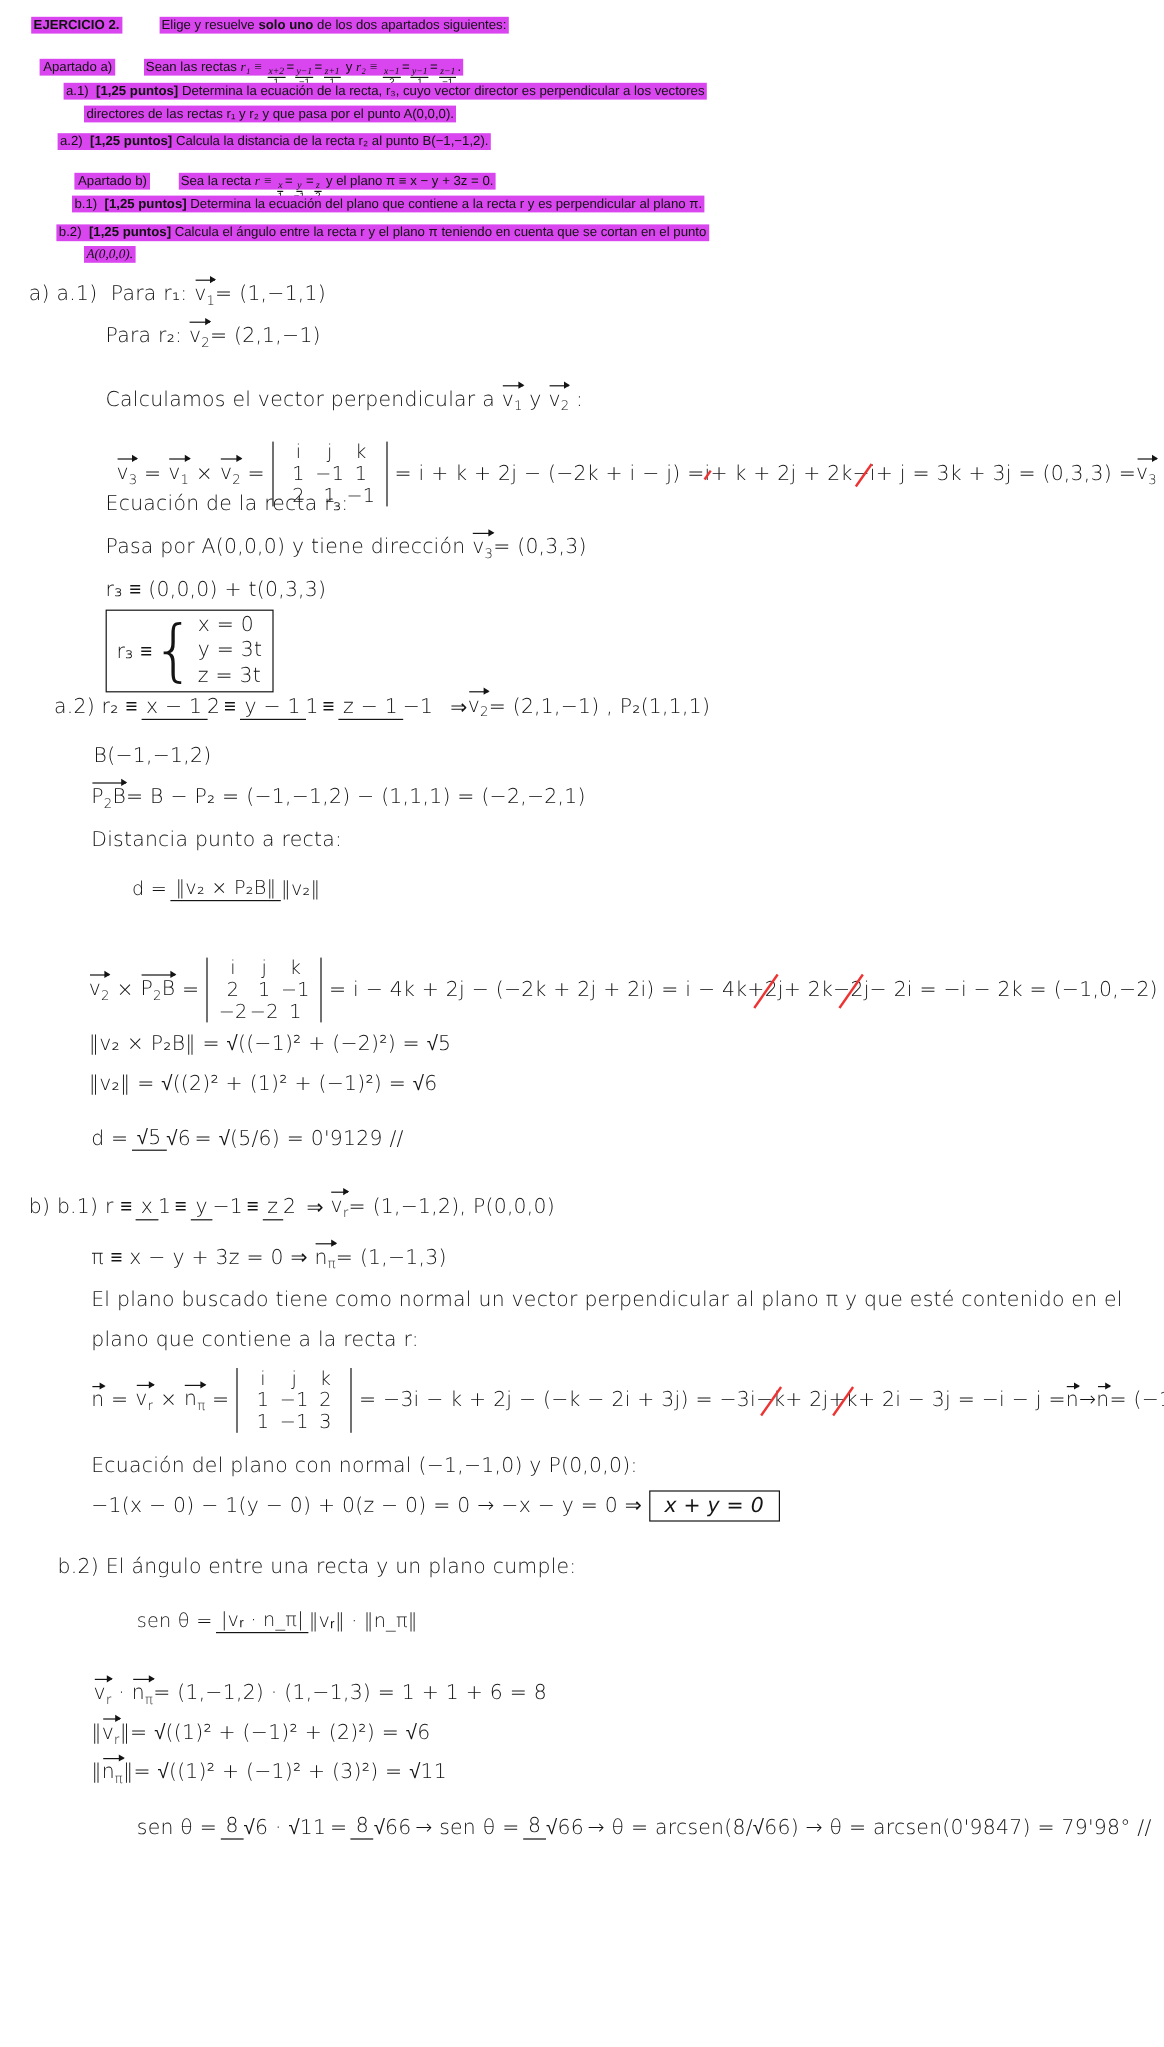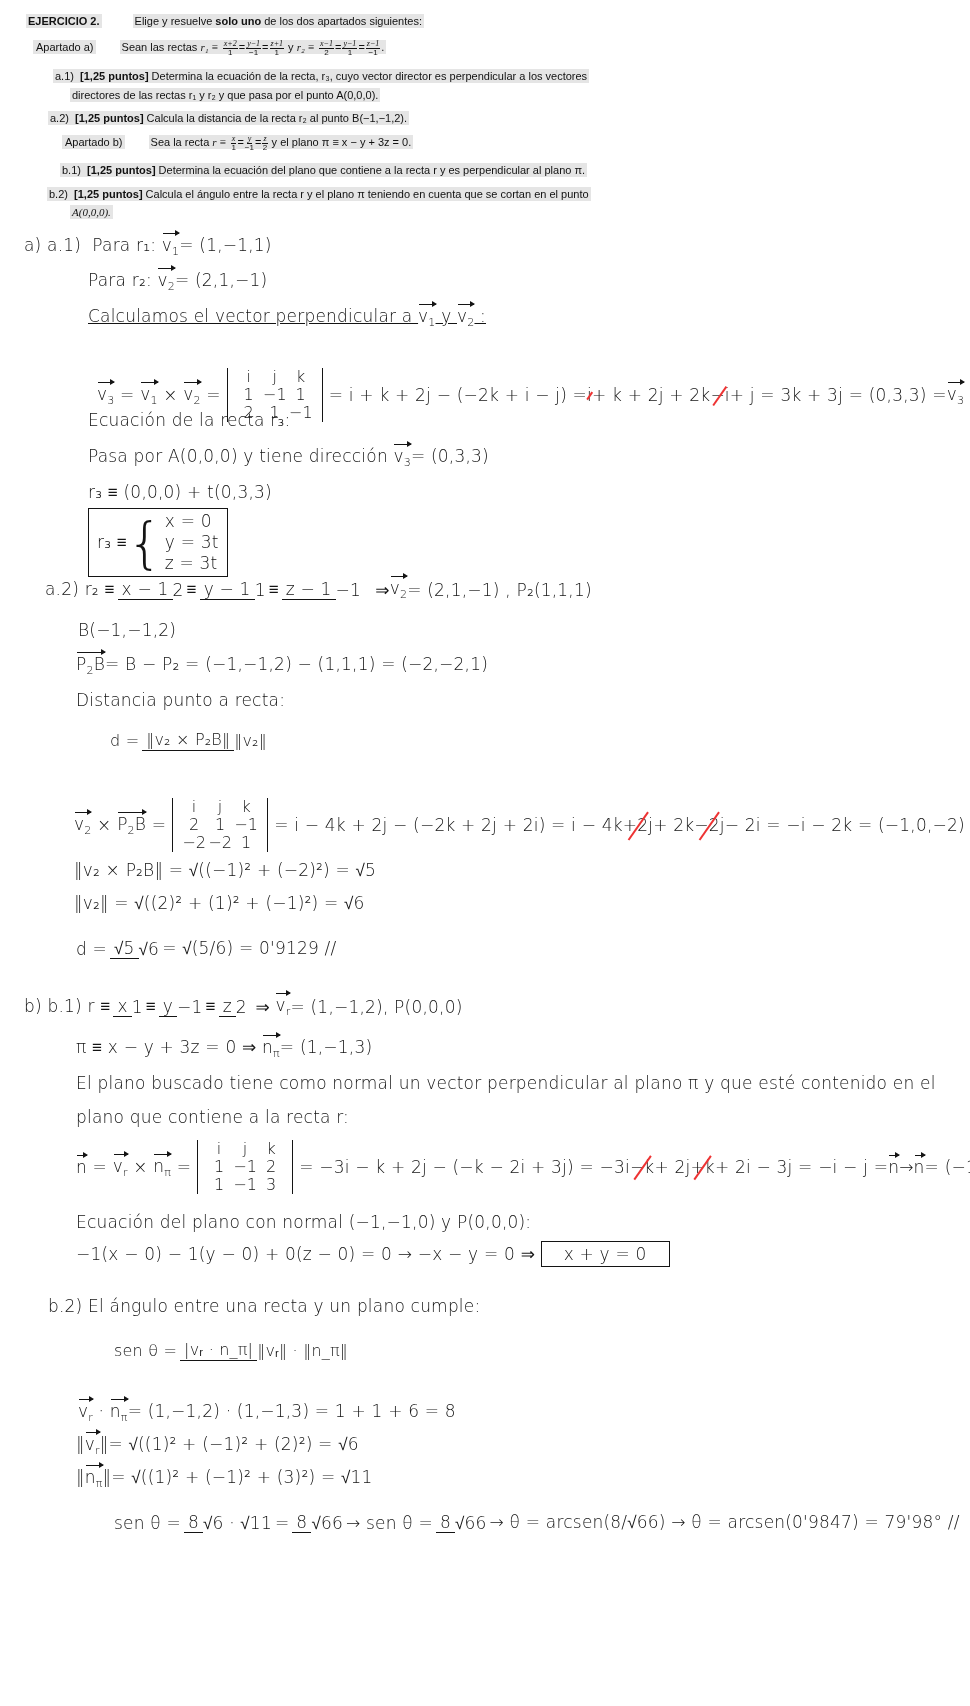--- a/index.html
+++ b/index.html
@@ -1,25 +1,25 @@
 <!DOCTYPE html>
 <html><head>
 <meta charset="utf-8">
 <style>
   html, body { margin: 0; padding: 0; background: #ffffff; }
   body {
     width: 970px; height: 1706px; position: relative; overflow: hidden;
     font-family: "Liberation Sans", sans-serif; color: #111;
   }
-  .hl { background: #e5e5e5; }
+  .hl { background: #d946ef; }
   .stmt { position: absolute; font-size: 11px; line-height: 14px; white-space: nowrap; }
   .stmt b { font-weight: bold; }
   .mathi { font-family: "Liberation Serif", serif; font-style: italic; }
   .frac { display: inline-flex; flex-direction: column; align-items: center; vertical-align: middle; font-size: 8px; line-height: 8px; margin: 0 1px; }
-  .frac .num { border-bottom: 1px solid #111; padding: 0 1px; }
+  .frac .num { border-bottom: 1px solid #111; padding: 0 1px; margin-top: 16px; }
   .hw {
     position: absolute; white-space: nowrap;
     font-family: "DejaVu Sans", sans-serif; font-weight: 300;
     font-size: 17px; color: #141414; letter-spacing: 0.2px;
   }
   .hw.small { font-size: 16px; }
   .vec { display: inline-block; position: relative; }
   .vec::before {
     content: ""; position: absolute; left: 1px; right: 0; top: -2px; height: 1px; background: #141414;
   }
@@ -33,21 +33,21 @@
     border-left: 1.5px solid #141414; border-right: 1.5px solid #141414;
     padding: 0 8px; vertical-align: middle; line-height: 18px; font-size: 16px; margin: 0 6px;
   }
   .hfrac { display: inline-flex; flex-direction: row; align-items: center; vertical-align: middle; line-height: 20px; margin: 0 3px; }
   .hfrac .num { border-bottom: 1.2px solid #141414; padding: 0 4px; }
   .strike { position: relative; display: inline-block; }
   .strike::after {
     content: ""; position: absolute; left: -2px; right: -2px; top: 50%; height: 1.5px;
     background: #e33; transform: rotate(-55deg);
   }
-  .boxed { border: 1.5px solid #141414; padding: 2px 22px; }
+  .boxed { border: 1.5px solid #141414; padding: 2px 12px; font-style: italic; }
   .brace-sys { display: inline-flex; align-items: center; }
   .brace-sys .brace { font-size: 56px; line-height: 56px; font-weight: 100; margin-right: 2px; }
   .brace-sys .rows { display: flex; flex-direction: column; line-height: 21px; }
 </style>
 </head>
 <body>
 
 <div class="stmt" style="left:26px;top:14px;">
   <span class="hl" style="padding:1px 2px;"><b>EJERCICIO 2.</b></span>
   <span class="hl" style="margin-left:28px;padding:1px 2px;"><span>Elige y resuelve </span><b>solo uno</b><span> de los dos apartados siguientes:</span></span>
@@ -118,21 +118,21 @@
   <span class="hl mathi" style="padding:1px 2px;">A(0,0,0).</span>
 </div>
 
 <div class="hw" style="left:24px;top:235px;">
   <span>a) a.1)</span>&nbsp;
   <span>Para r₁: </span><span class="vec">v<sub>1</sub></span><span>= (1,−1,1)</span>
 </div>
 <div class="hw" style="left:88px;top:270px;">
   <span>Para r₂: </span><span class="vec">v<sub>2</sub></span><span>= (2,1,−1)</span>
 </div>
-<div class="hw" style="left:88px;top:306px;text-decoration:underline;">
+<div class="hw" style="left:88px;top:323px;">
   <span>Calculamos el vector perpendicular a </span><span class="vec">v<sub>1</sub></span><span> y </span><span class="vec">v<sub>2</sub></span> :
 </div>
 <div class="hw" style="left:97px;top:340px;display:flex;align-items:center;margin-top:28px;">
   <span class="vec">v<sub>3</sub></span>&nbsp;=&nbsp;<span class="vec">v<sub>1</sub></span>&nbsp;×&nbsp;<span class="vec">v<sub>2</sub></span>&nbsp;=
   <span class="det">
     <span>i</span>
       <span>j</span>
       <span>k</span>
     <span>1</span>
       <span>−1</span>

